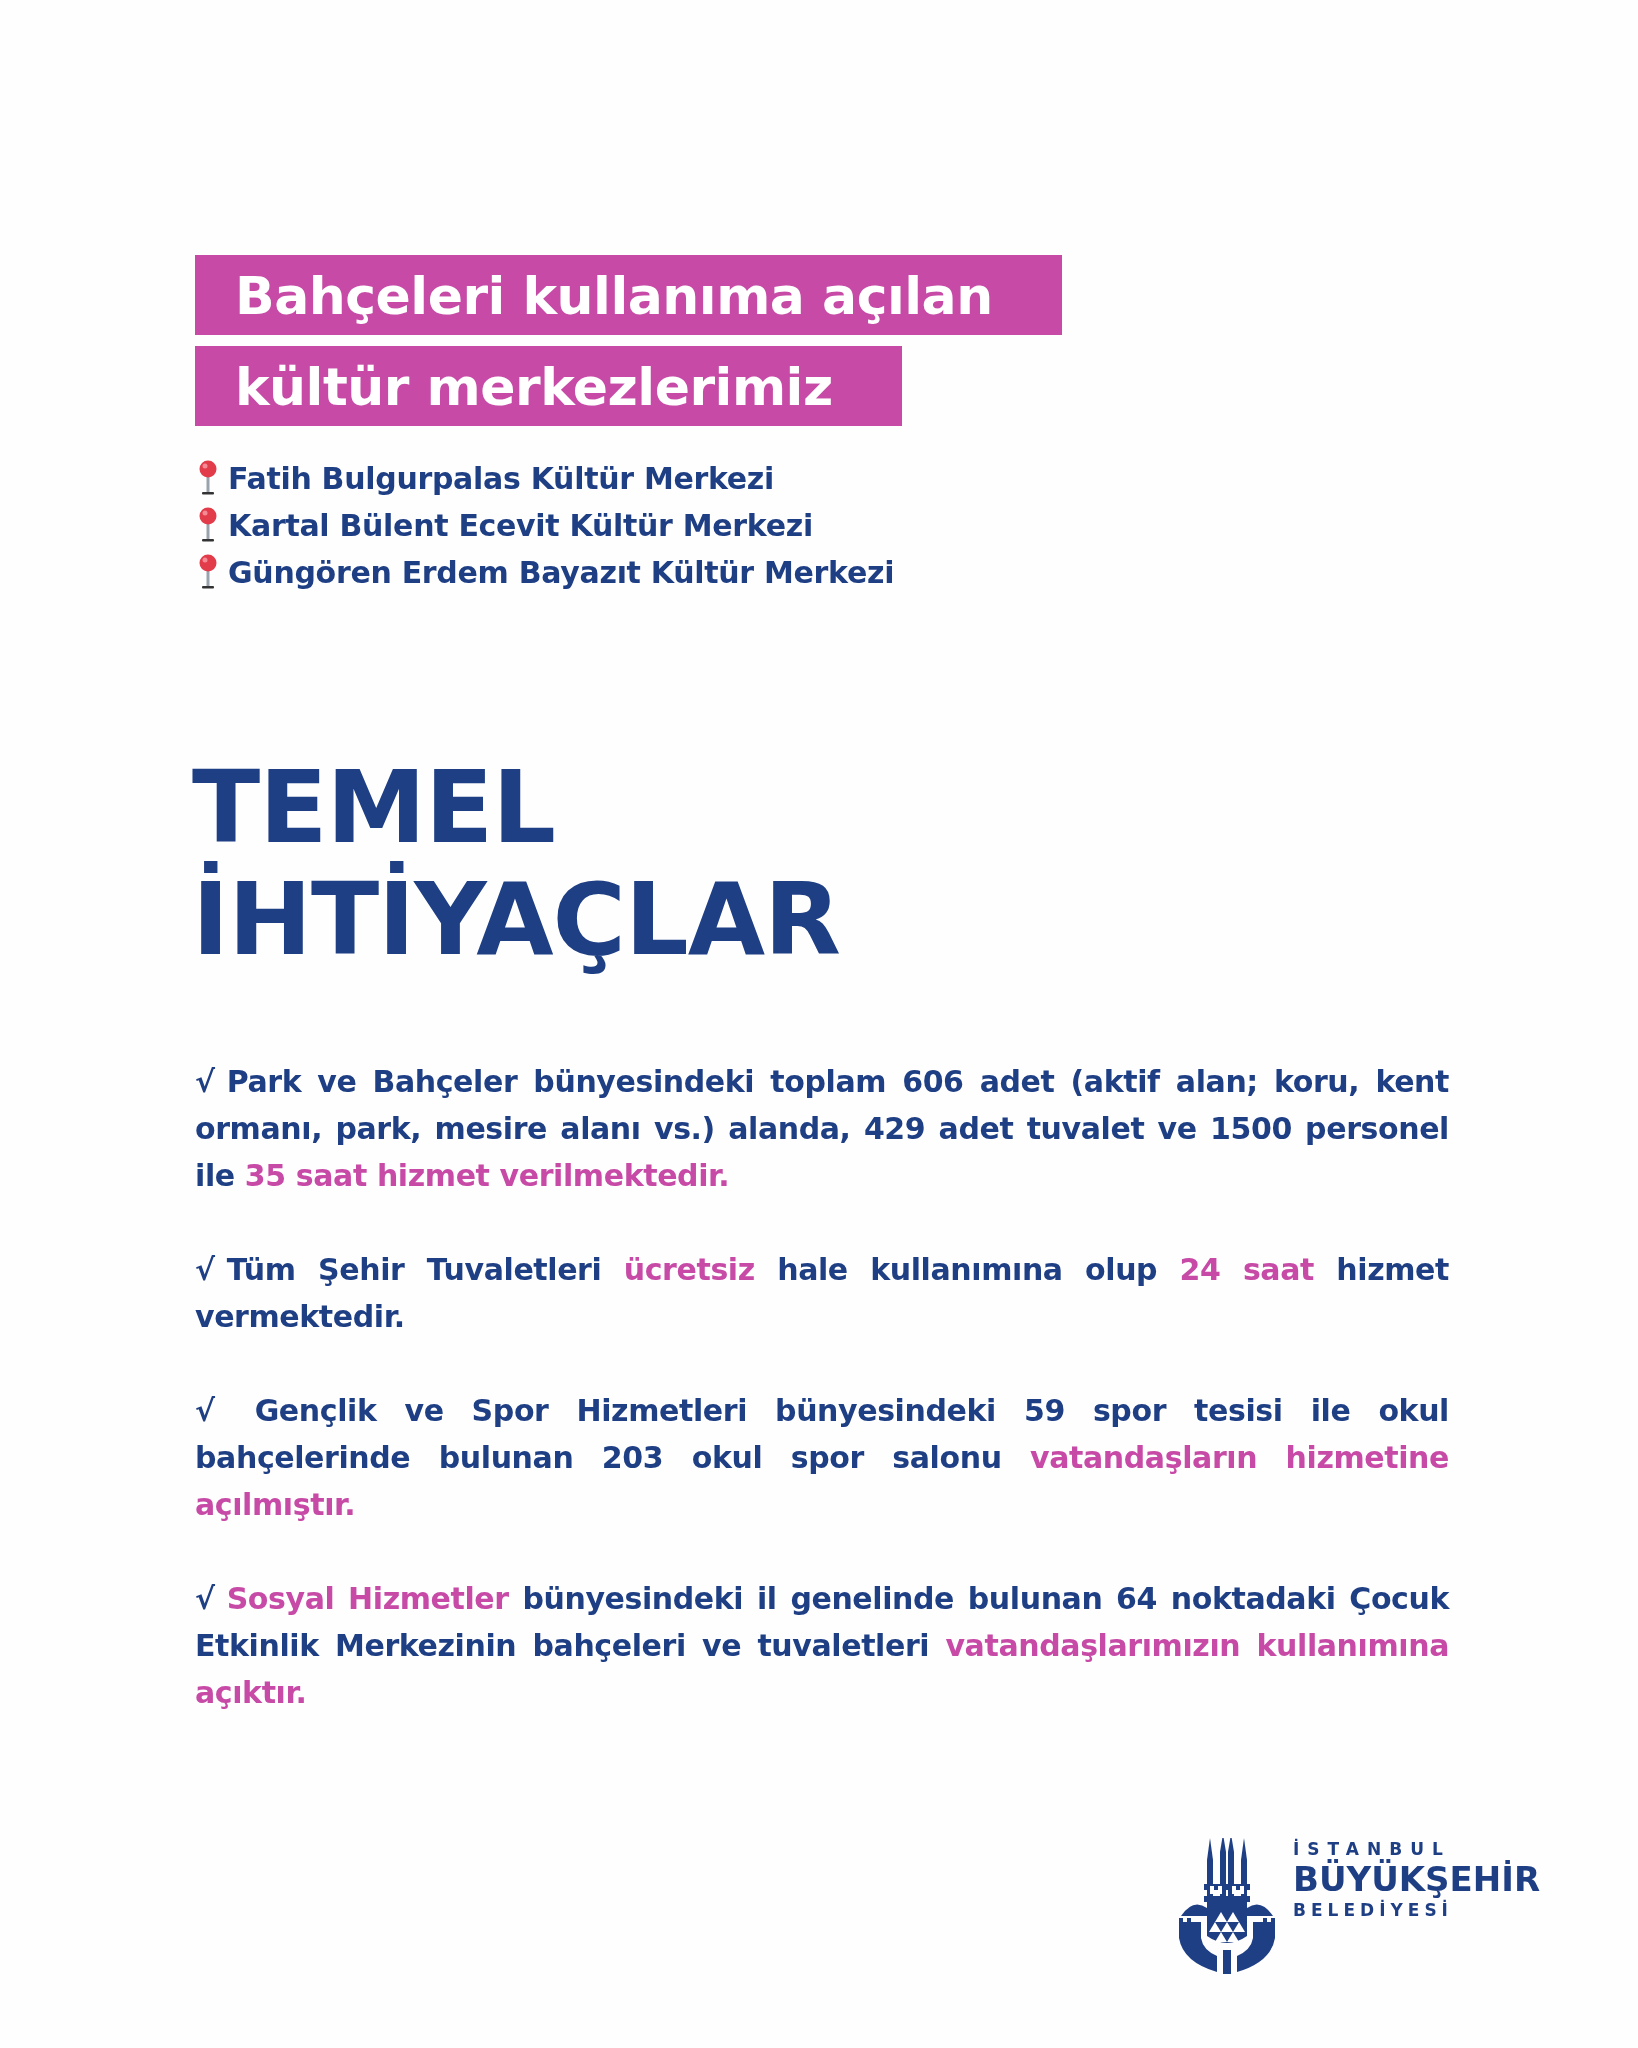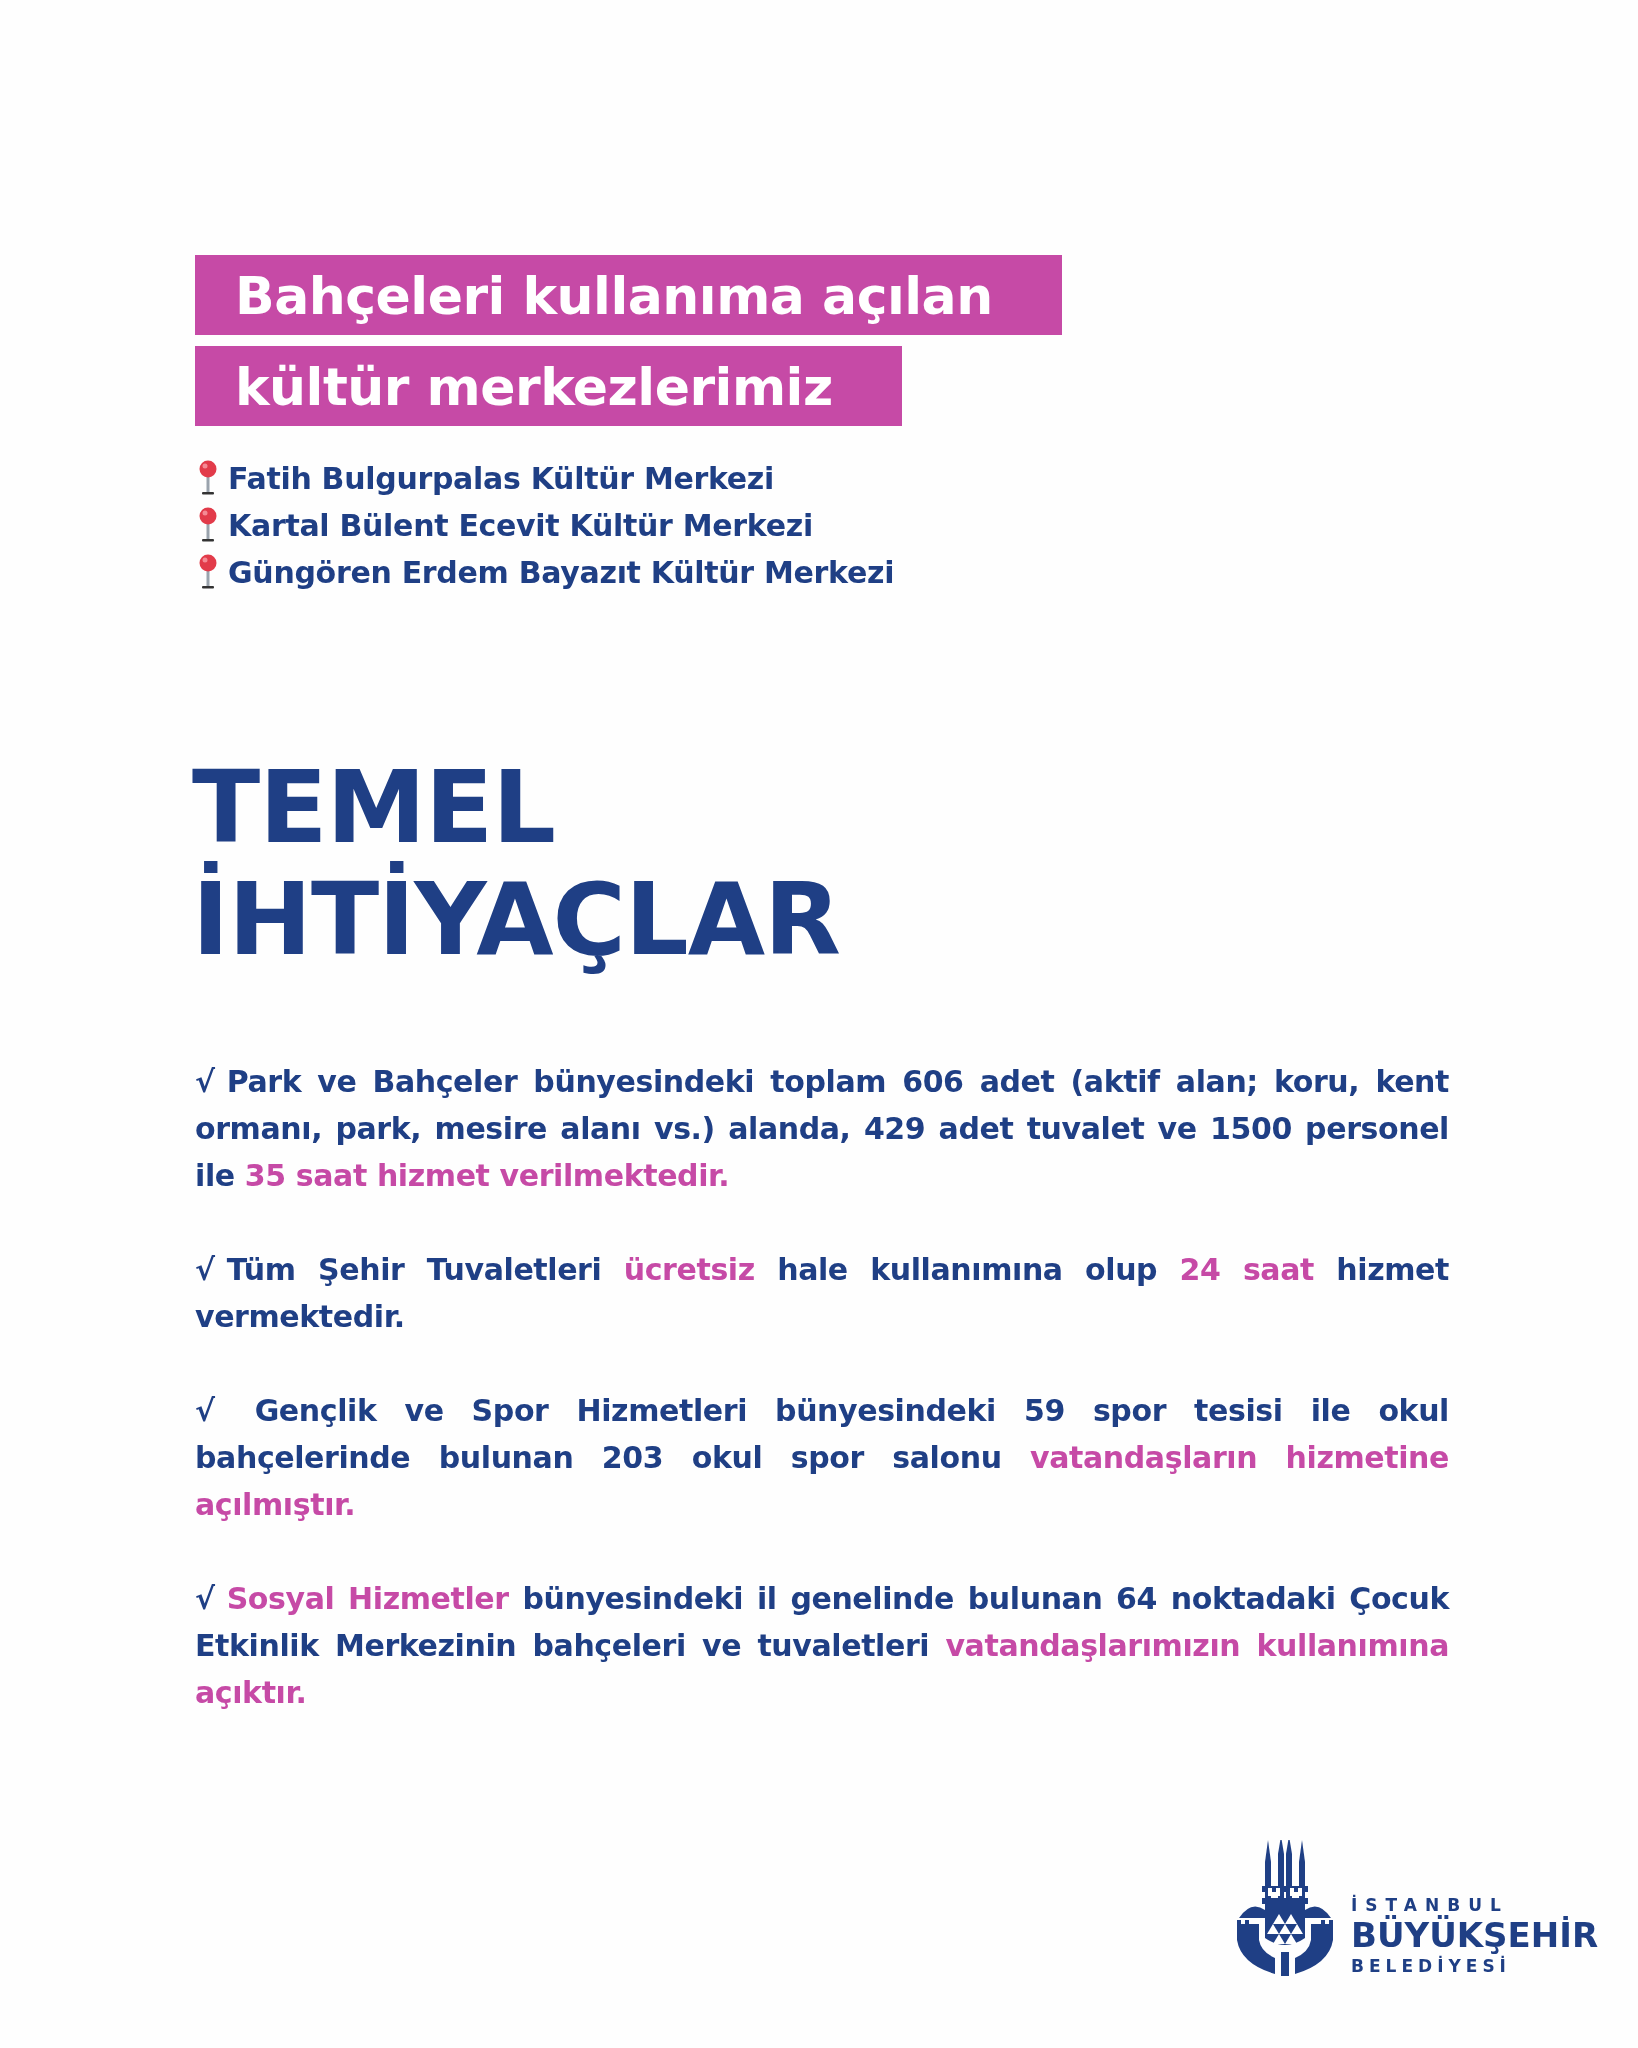--- a/index.html
+++ b/index.html
@@ -94,26 +94,26 @@
     }
     .p1 { top: 0px; }
     .p2 { top: 188px; }
     .p3 { top: 329px; }
     .p4 { top: 517px; }
     .hl { color: #c64aa6; }
     .check { margin-right: 12px; }
 
     .logo {
       position: absolute;
-      left: 1235px;
+      left: 1177px;
       top: 1838px;
       width: 360px;
       height: 140px;
       display: flex;
-      align-items: flex-end;
+      align-items: flex-start;
     }
     .logo-mark {
       width: 100px;
       height: 138px;
       flex: none;
     }
     .logo-text {
       margin-left: 16px;
       color: #1f3f85;
       font-family: "DejaVu Sans", sans-serif;

